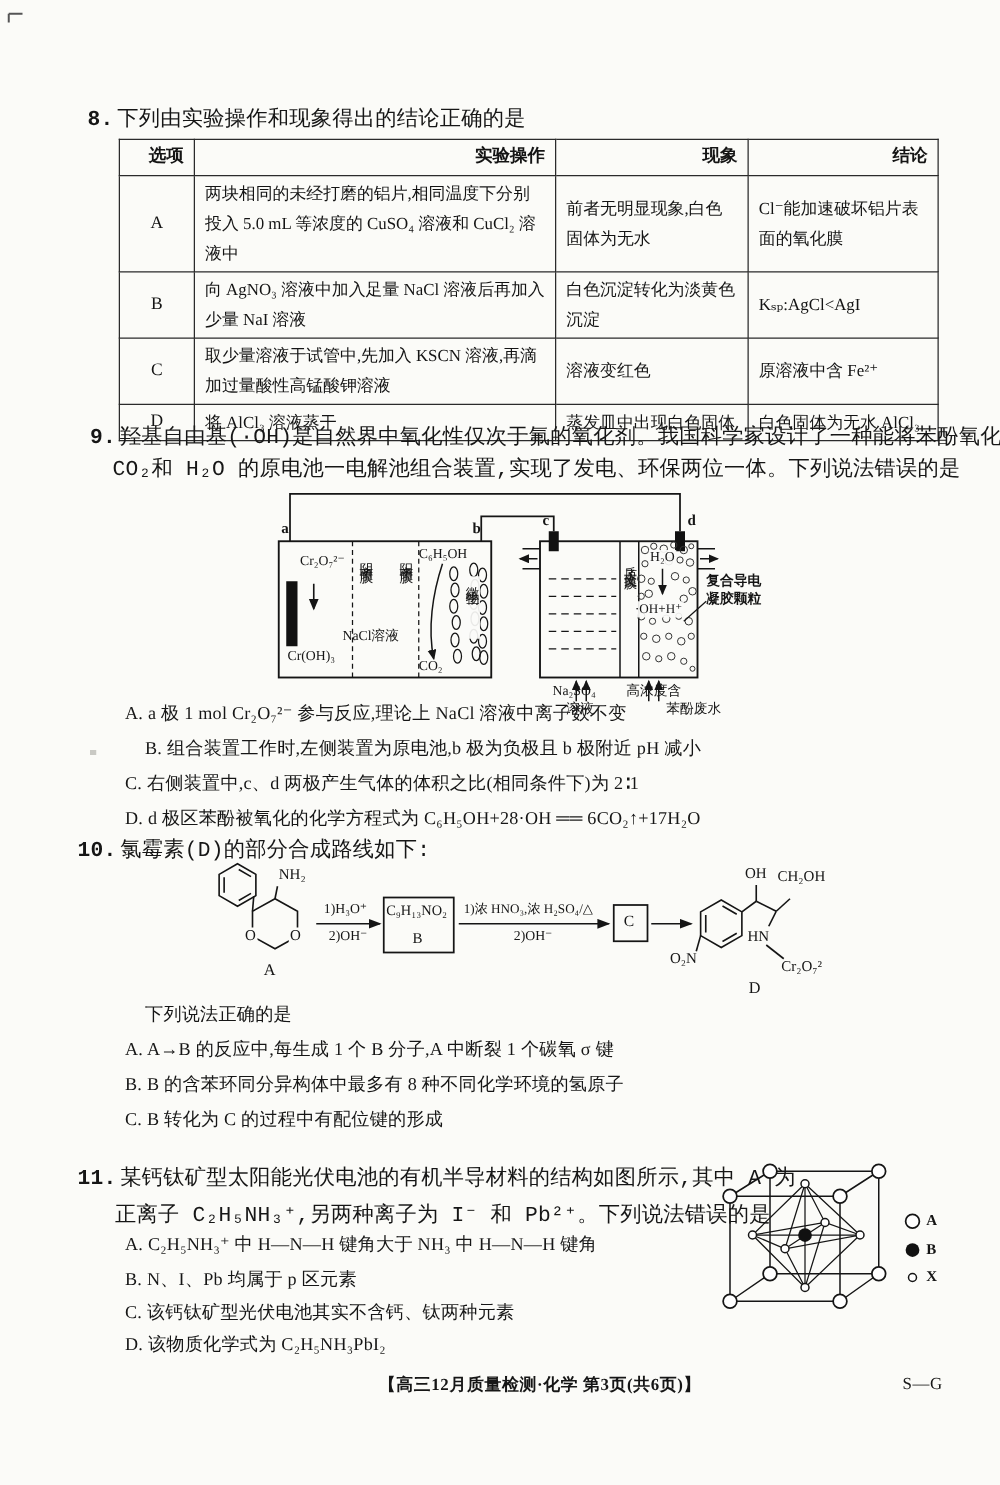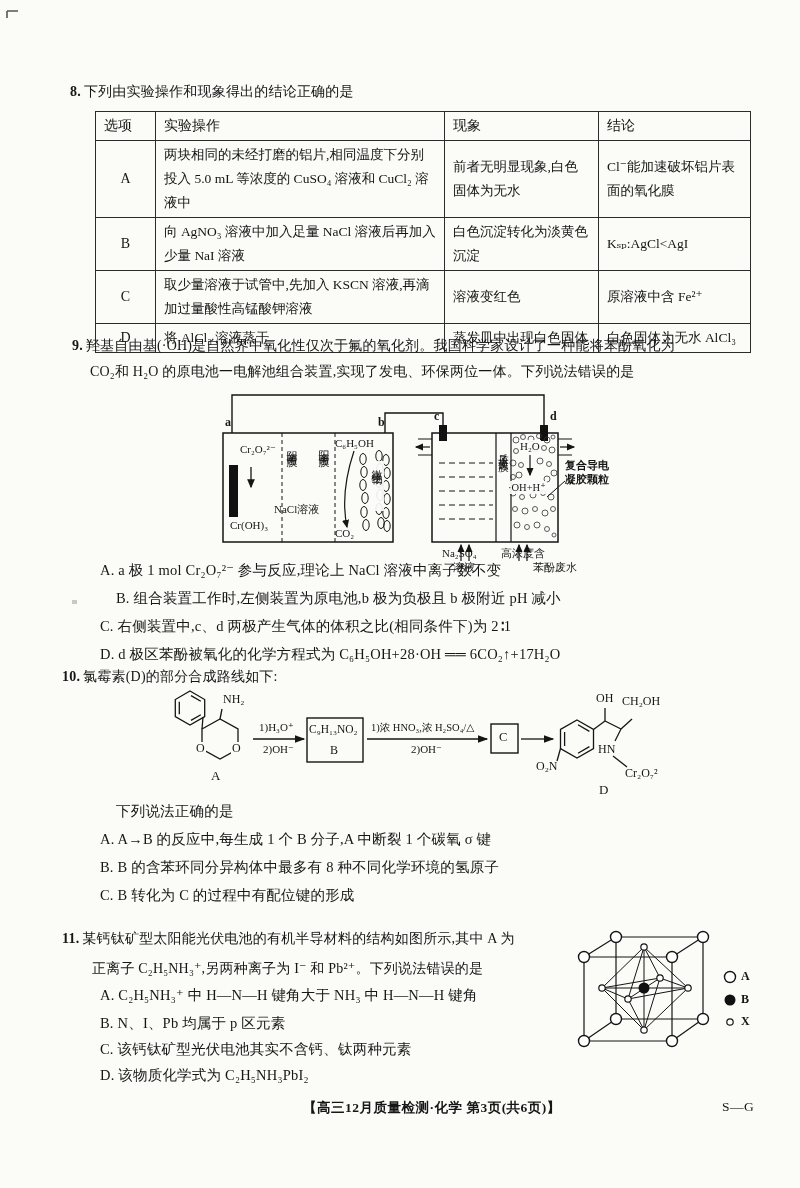--- a/index.html
+++ b/index.html
@@ -5,34 +5,34 @@
   html,body{margin:0;padding:0;}
   .page{
     position:relative;
     width:800px;height:1188px;
     background:#fbfbf8;
     font-family:"Liberation Serif","DejaVu Serif",serif;
     color:#161616;
     overflow:hidden;
   }
   .abs{position:absolute;white-space:nowrap;}
-  .stem{font-size:14px;font-weight:500;letter-spacing:.2px;}
+  .stem{font-size:17px;font-weight:500;letter-spacing:.2px;font-family:Liberation Mono, monospace;}
   .opt{font-size:14.5px;letter-spacing:.2px;}
   .qnum{font-weight:600;margin-right:3px;}
   
   table.q8{
     border-collapse:collapse;table-layout:fixed;
     font-size:13.5px;color:#141414;
   }
   table.q8 th,table.q8 td{
     border:1.4px solid #2b2b2b;
     padding:2px 8px;vertical-align:middle;
     line-height:24px;
   }
-  table.q8 th{font-weight:400;text-align:left;font-size:14px;}
+  table.q8 th{font-weight:700;text-align:right;font-size:14px;}
   td.copt{text-align:center;width:43px;font-size:14px;}
   
   .lbl{position:absolute;font-size:11px;line-height:13px;white-space:nowrap;color:#151515;}
   .lbl.f12{font-size:12px;}
   .lbl.el{font-size:12px;font-weight:700;}
   .vtext{
     writing-mode:vertical-rl;text-orientation:upright;
     letter-spacing:2px;line-height:13px;
   }
   .onlabel{background:#fbfbf8;padding:0 1px;font-size:12px;}

